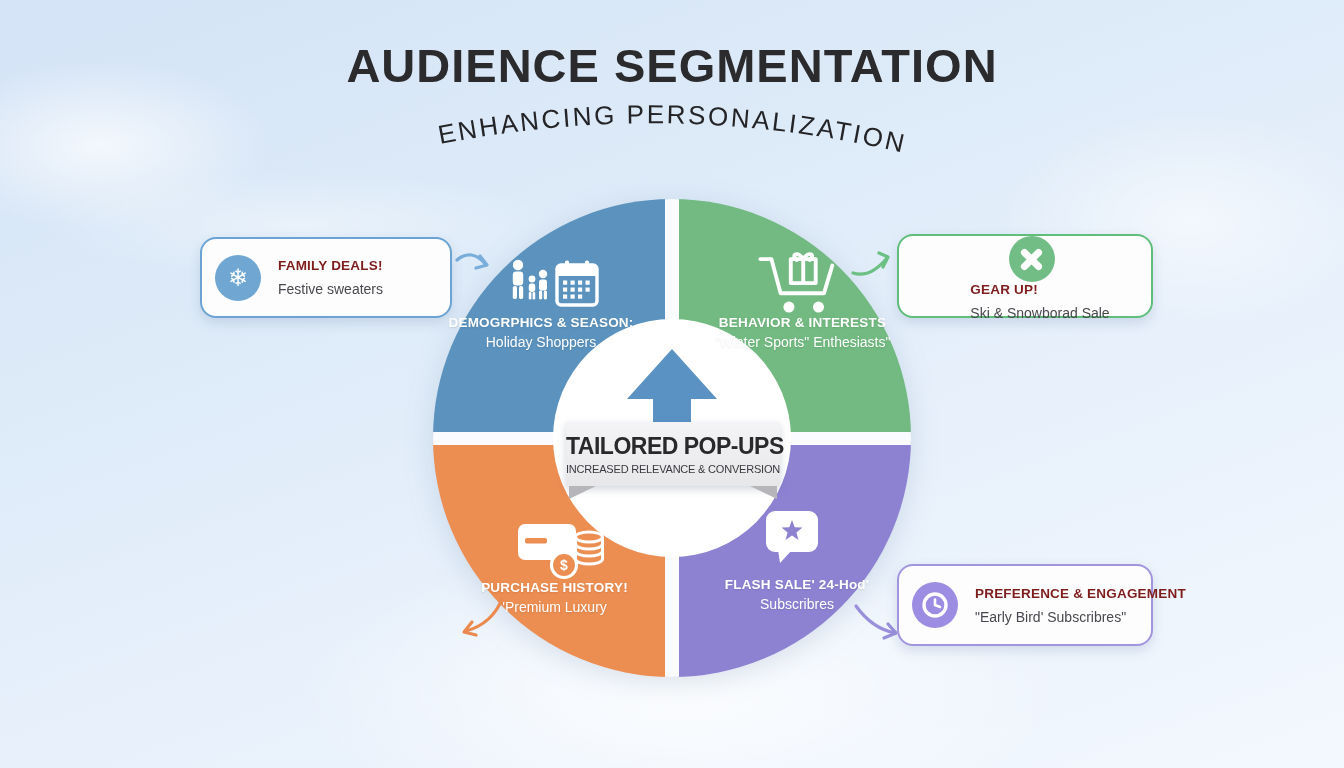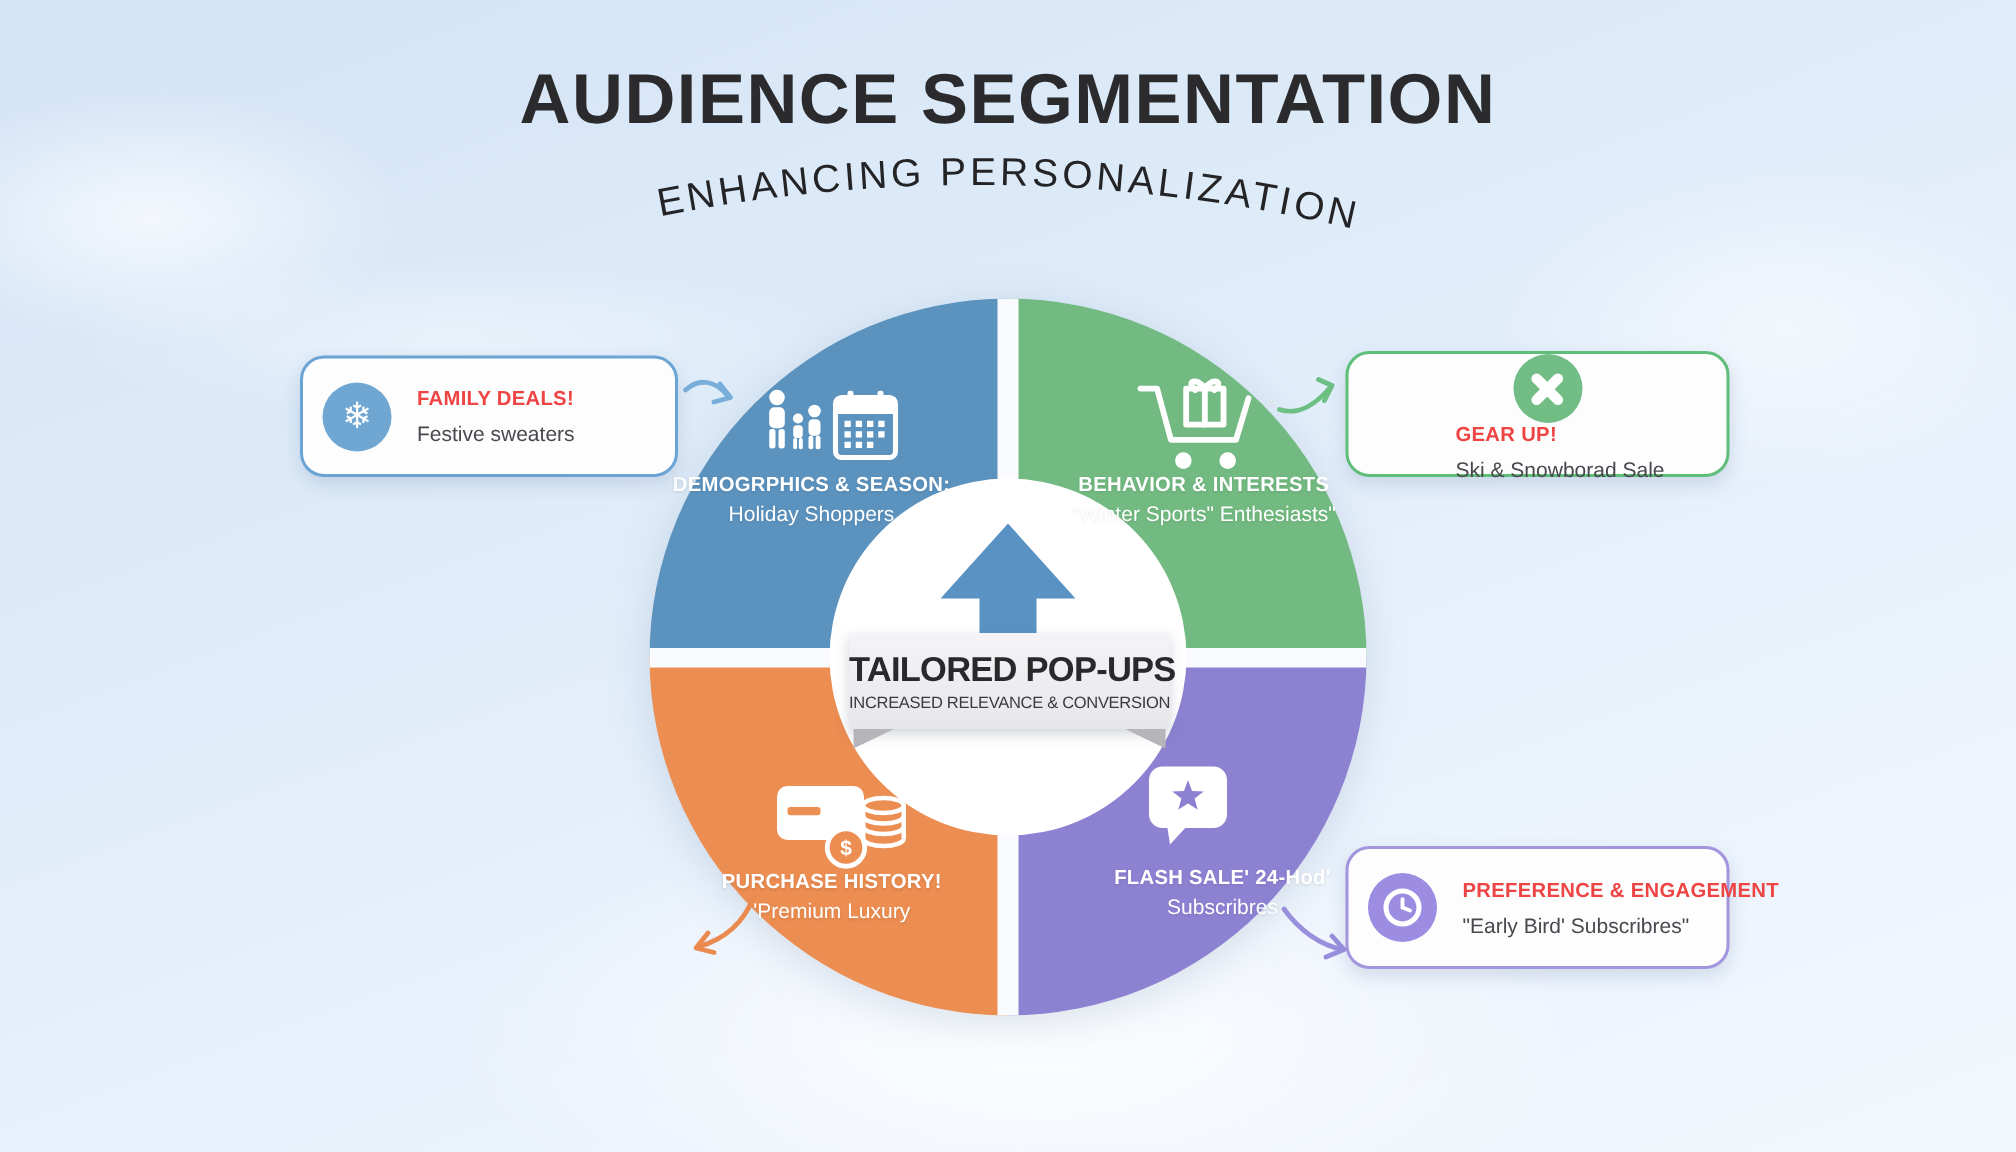--- a/index.html
+++ b/index.html
@@ -32,21 +32,21 @@
   .seg-label{position:absolute;z-index:4;text-align:center;color:#fff;text-shadow:0 1px 2px rgba(0,0,0,.10);}
   .seg-title{font-size:13.5px;font-weight:700;letter-spacing:.2px;white-space:nowrap;}
   .seg-sub{font-size:14px;margin-top:4px;white-space:nowrap;}
   .seg-icon{position:absolute;z-index:4;}
 
   .callout{position:absolute;background:#fdfdfe;border-radius:16px;display:flex;align-items:center;
     box-shadow:0 5px 12px rgba(80,105,150,.18);padding-left:13px;box-sizing:border-box;z-index:5;}
   .callout .badge{width:46px;height:46px;border-radius:50%;flex:0 0 46px;display:flex;
     align-items:center;justify-content:center;position:relative;}
   .callout .txt{margin-left:17px;}
-  .co-title{font-size:13.5px;font-weight:700;color:#ef4444;letter-spacing:.2px;white-space:nowrap;}
+  .co-title{font-size:13.5px;font-weight:700;color:#7f1d1d;letter-spacing:.2px;white-space:nowrap;}
   .co-sub{font-size:14px;color:#48484e;margin-top:8px;white-space:nowrap;}
   .callout.tl{left:200px;top:237px;width:252px;height:81px;border:2.5px solid #6aa3d4;}
   .callout.tr{left:897px;top:234px;width:256px;height:84px;border:2.5px solid #5fbe79;flex-direction:column;}
   .callout.bl{left:197px;top:564px;width:251px;height:81px;border:2.5px solid #ec8445;}
   .callout.br{left:897px;top:564px;width:256px;height:82px;border:2.5px solid #a295de;}
   .badge.blue{background:#6fa7d2;} .badge.green{background:#72bd85;}
   .badge.orange{background:#ee9157;} .badge.purple{background:#9c8ce2;}
   .snow-glyph{color:#fff;font-size:24px;line-height:1;}
   .ski-bar{position:absolute;width:27px;height:7px;border-radius:4px;background:#fff;left:9.5px;top:19.5px;}
   .ski-bar.a{transform:rotate(45deg);} .ski-bar.b{transform:rotate(-45deg);}
@@ -172,21 +172,21 @@
     <div class="seg-sub">Holiday Shoppers</div>
   </div>
   <div class="seg-label" style="left:700px;top:315px;width:205px;">
     <div class="seg-title">BEHAVIOR &amp; INTERESTS</div>
     <div class="seg-sub">"Winter Sports" Enthesiasts"</div>
   </div>
   <div class="seg-label" style="left:452px;top:580px;width:205px;">
     <div class="seg-title">PURCHASE HISTORY!</div>
     <div class="seg-sub">'Premium Luxury</div>
   </div>
-  <div class="seg-label" style="left:715px;top:577px;width:200px;">
+  <div class="seg-label" style="left:697px;top:577px;width:200px;">
     <div class="seg-title">FLASH SALE' 24-Hod'</div>
     <div class="seg-sub">Subscribres</div>
   </div>
 
   <div class="callout tl">
     <div class="badge blue">
       <span class="snow-glyph">❄</span>
     </div>
     <div class="txt">
       <div class="co-title">FAMILY DEALS!</div>

